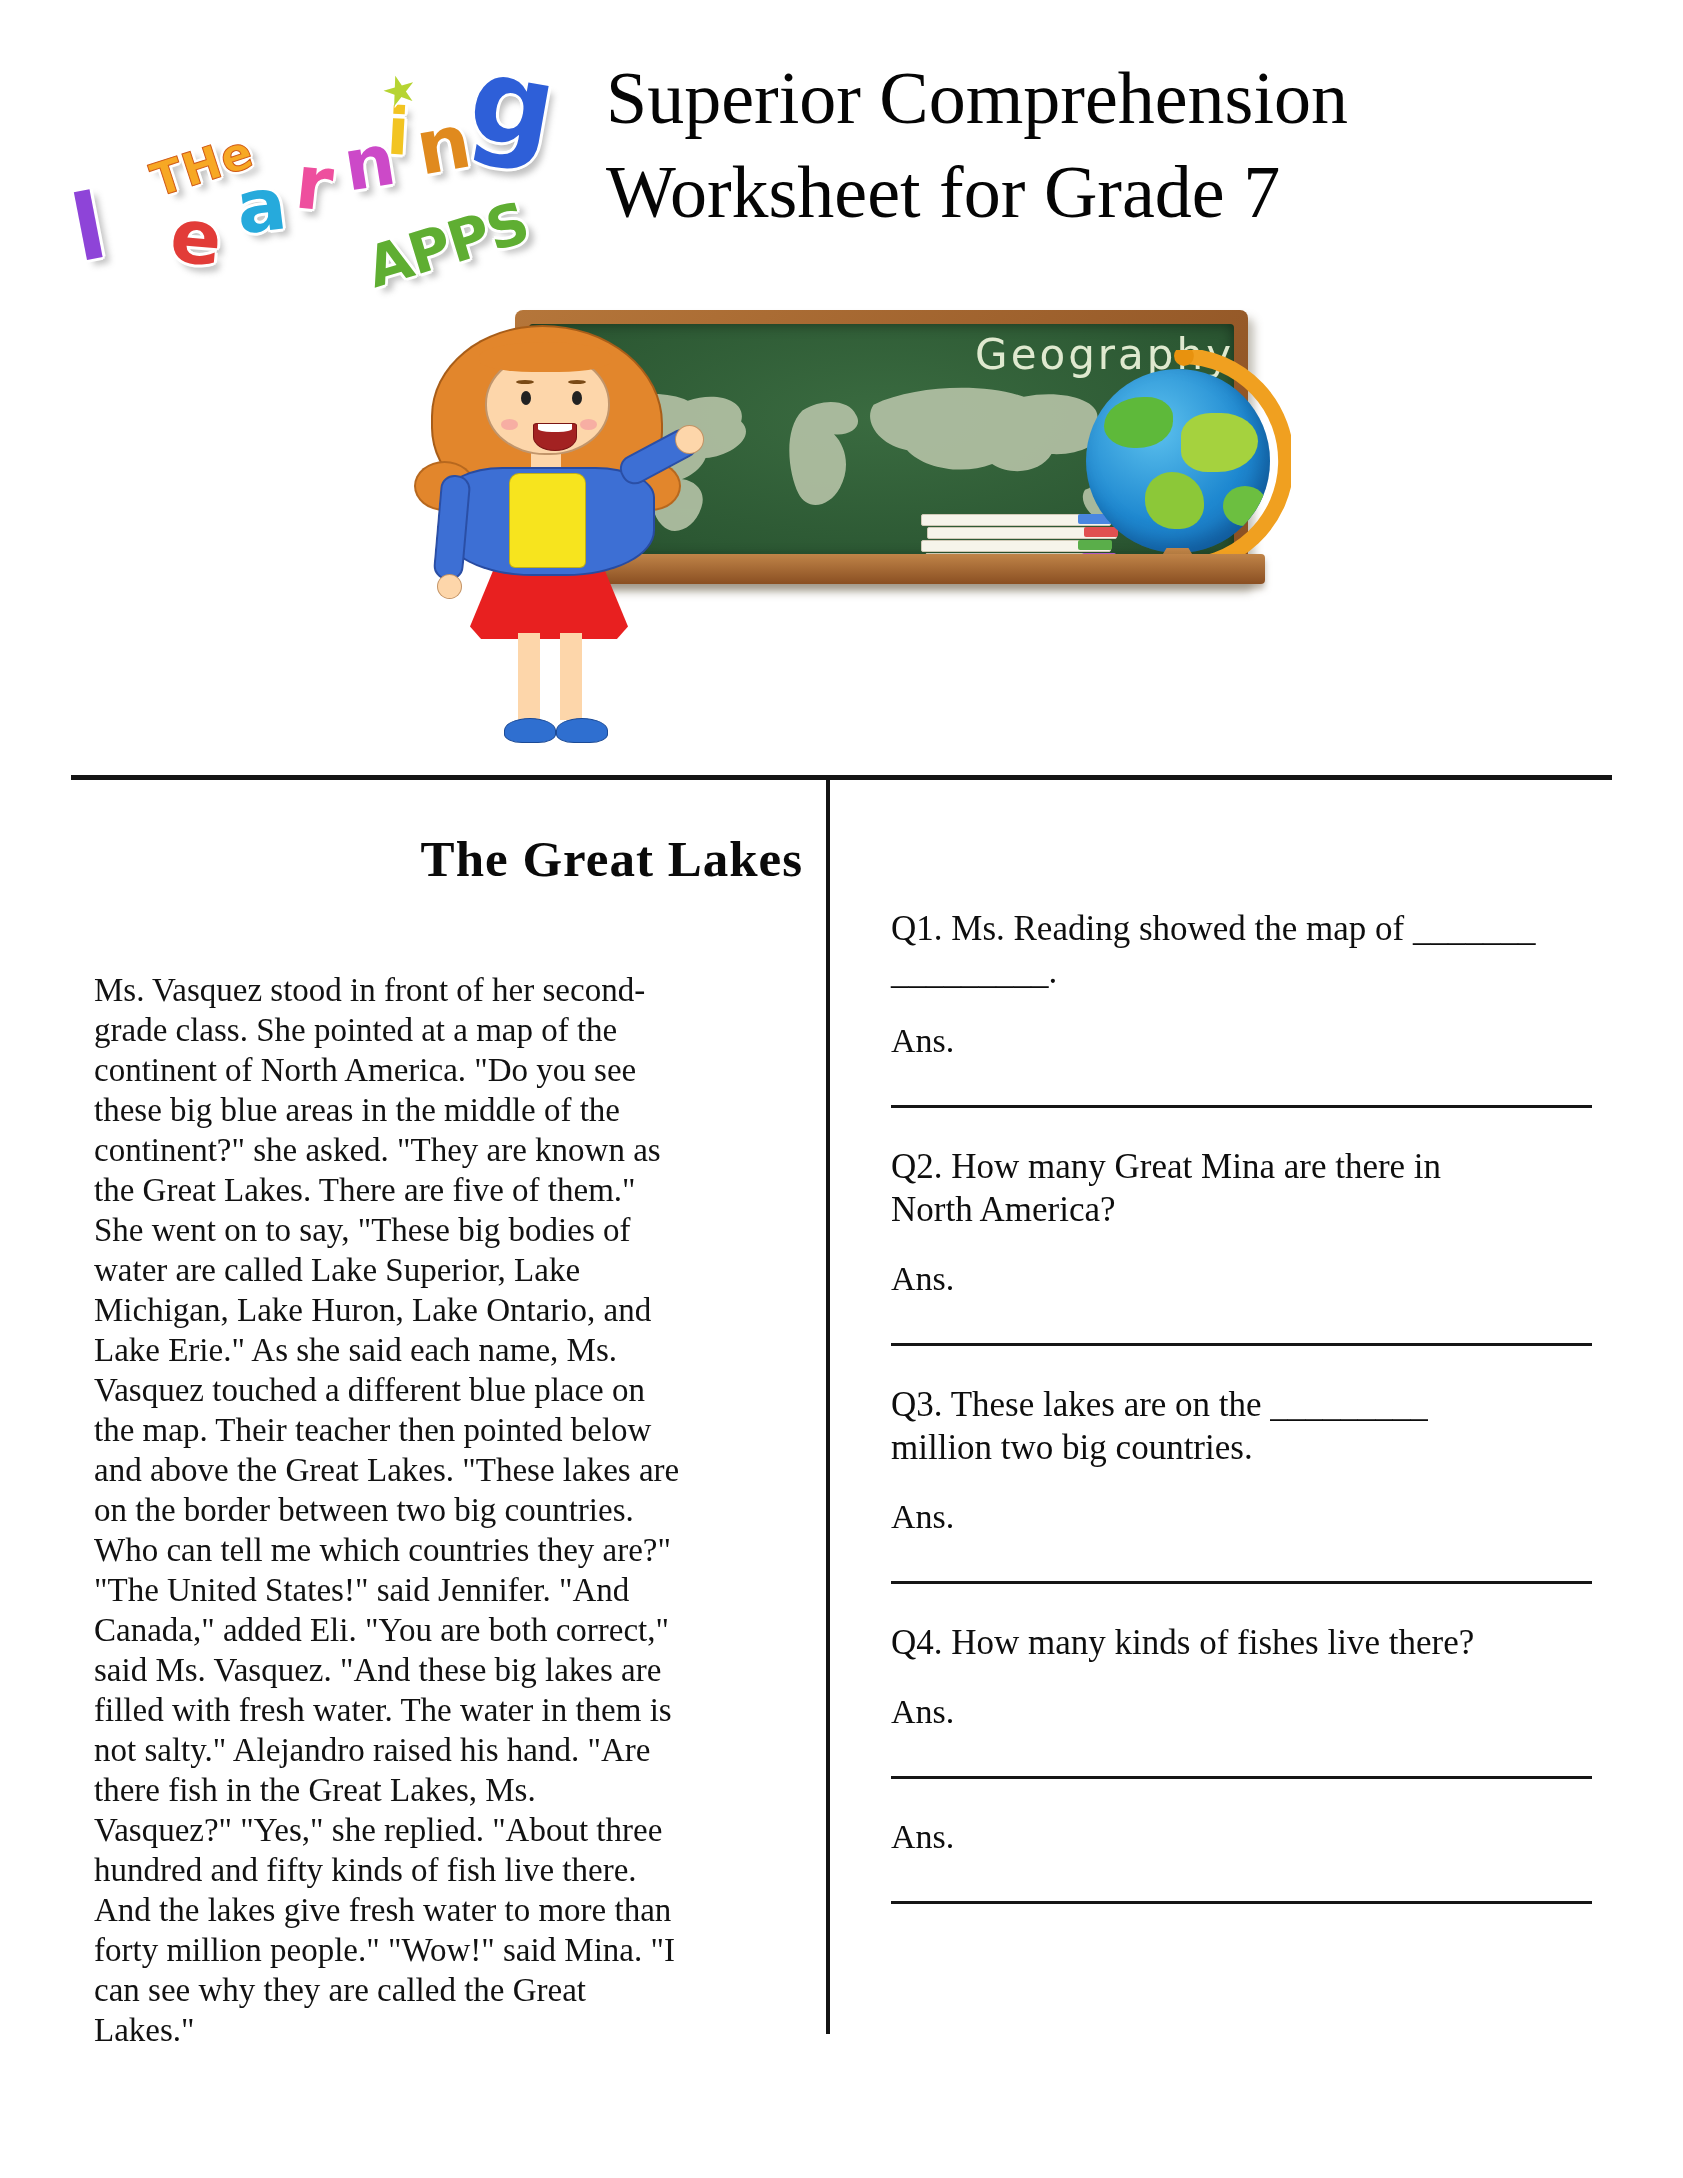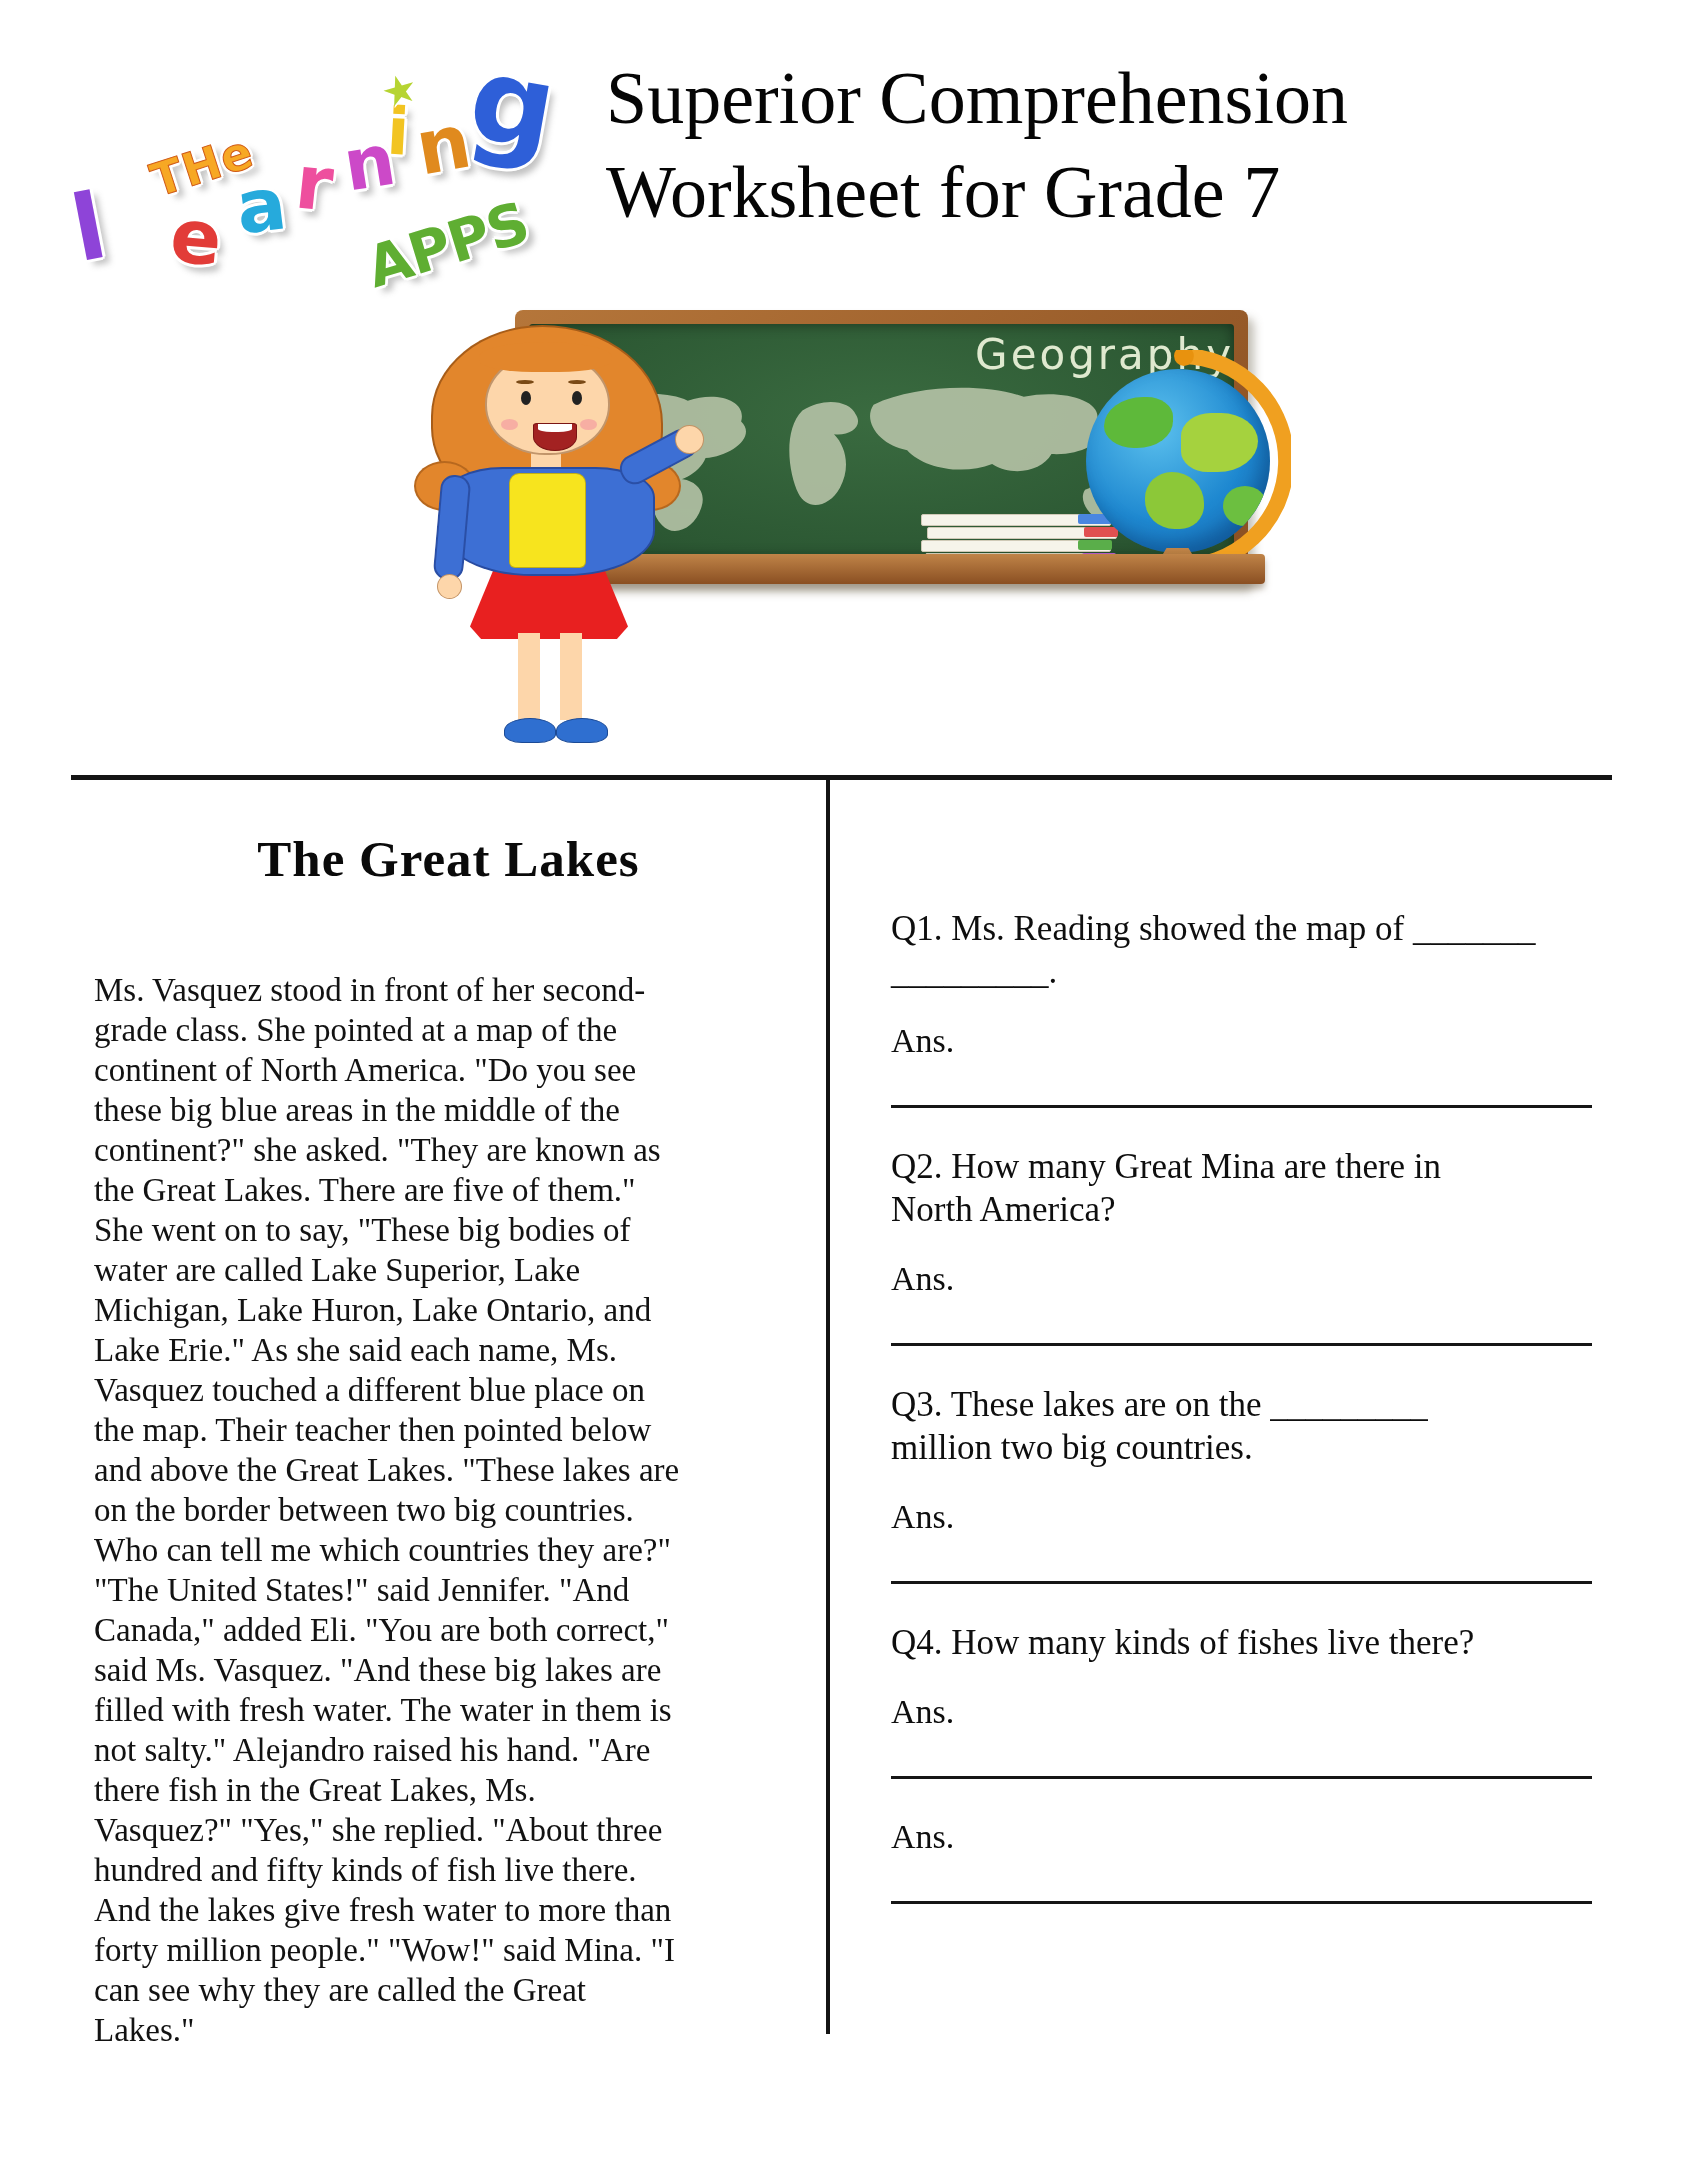--- a/index.html
+++ b/index.html
@@ -103,21 +103,21 @@
   .leg{position:absolute;width:22px;height:87px;background:#fdd6aa;}
   .leg.l{left:132px;top:402px;} .leg.r{left:174px;top:402px;}
   .shoe{position:absolute;width:50px;height:23px;background:#2f6fd0;border-radius:50% 50% 35% 35%;
     border:1px solid #1b4a96;}
   .shoe.l{left:118px;top:487px;} .shoe.r{left:170px;top:487px;}
   
   .divider-h{position:absolute;left:71px;top:775px;width:1541px;height:5px;background:#141414;}
   .divider-v{position:absolute;left:826px;top:775px;width:4px;height:1259px;background:#141414;}
   
   .left-col{position:absolute;left:94px;top:814px;width:709px;}
-  .passage-title{margin:14px 0 0 0;text-align:center;font-size:51px;line-height:63px;
+  .passage-title{margin:14px 0 0 0;text-align:right;font-size:51px;line-height:63px;
     font-weight:bold;letter-spacing:1px;color:#0a0a0a;}
   .passage{margin-top:79px;font-size:33px;line-height:40px;white-space:pre;color:#121212;}
   
   .right-col{position:absolute;left:891px;top:907px;width:701px;}
   .q-block + .q-block{margin-top:37px;}
   .q-text{font-size:35px;line-height:43px;white-space:pre;color:#0e0e0e;}
   .ans{margin-top:27px;font-size:34px;line-height:42px;color:#0e0e0e;}
   .ans-line{margin-top:43px;height:0;border-bottom:3px solid #161616;width:100%;}
   
   .footer{position:absolute;left:0;top:2091px;width:100%;text-align:center;

